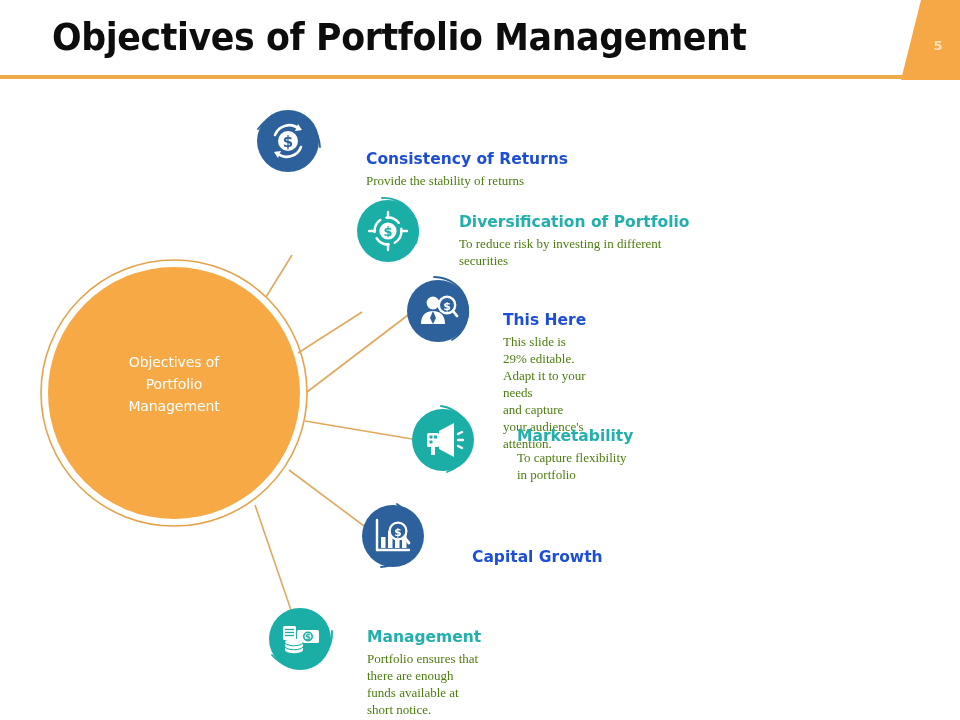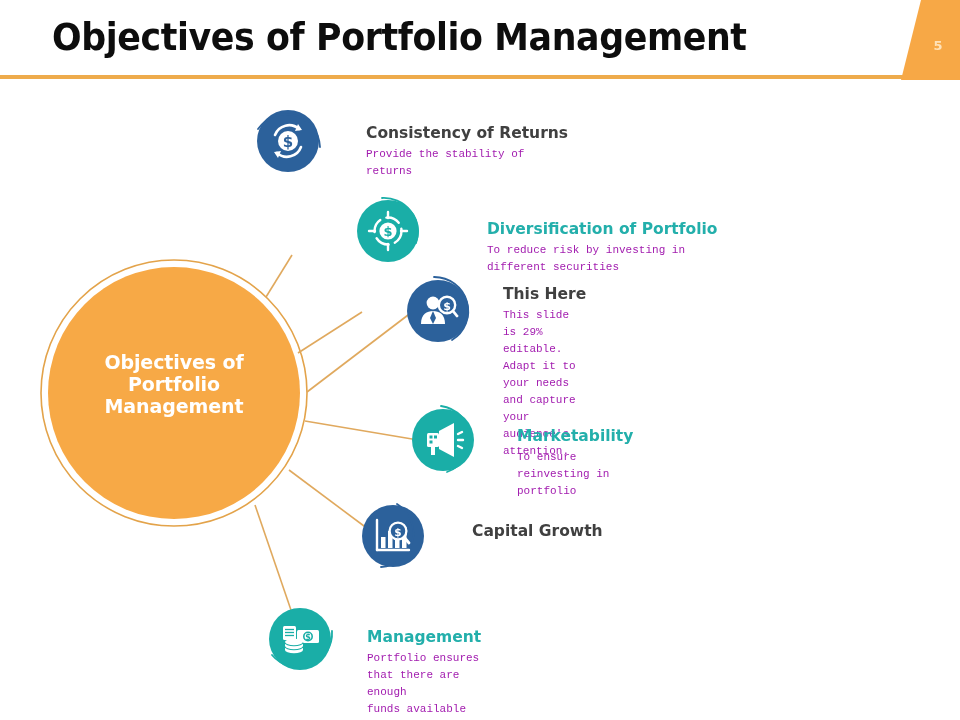--- a/index.html
+++ b/index.html
@@ -99,22 +99,22 @@
     border-radius: 50%;
     background: #f7a946;
   }
   #hub-label {
     position: absolute;
     left: 0;
     top: 84px;
     width: 252px;
     text-align: center;
     font-family: "DejaVu Sans", sans-serif;
-    font-weight: 700;
-    font-size: 19px;
+    font-weight: 400;
+    font-size: 14px;
     line-height: 22px;
     color: #ffffff;
     white-space: pre-line;
     letter-spacing: -0.1px;
   }
 
   
   .node {
     position: absolute;
   }
@@ -147,28 +147,28 @@
     position: absolute;
   }
   .node-title {
     font-family: "DejaVu Sans", sans-serif;
     font-weight: 700;
     font-size: 15.5px;
     line-height: 19px;
     white-space: nowrap;
     margin-bottom: 3px;
   }
-  .node-title.blue { color: #404040; }
+  .node-title.blue { color: #1d4ed8; margin-top: 26px; }
   .node-title.teal { color: #23afab; }
   .node-desc {
-    font-family: Liberation Mono, monospace;
+    font-family: Liberation Serif, serif;
     font-weight: 400;
-    font-size: 11px;
+    font-size: 13px;
     line-height: 17px;
-    color: #a21caf;
+    color: #4d7c0f;
     white-space: pre-line;
   }
 </style>
 </head>
 <body>
 
 <div id="slide">
 
   <div id="header">
     <div id="slide-title">Objectives of Portfolio Management</div>
@@ -232,21 +232,21 @@
             <circle cx="31" cy="31" r="13.5" stroke-dasharray="14 6.5"></circle>
             <line x1="31" y1="12" x2="31" y2="18"></line>
             <line x1="31" y1="44" x2="31" y2="50"></line>
             <line x1="12" y1="31" x2="18" y2="31"></line>
             <line x1="44" y1="31" x2="50" y2="31"></line>
           </g>
           <circle cx="31" cy="31" r="8.6" fill="#ffffff"></circle>
           <text x="31" y="36" text-anchor="middle" font-family="DejaVu Sans, sans-serif" font-size="13" font-weight="700" fill="#1aaea7">$</text>
         </svg>
       </div>
-      <div class="node-text" style="left:102px; top:20px;margin-left:28px;">
+      <div class="node-text" style="left:102px; top:13px;">
         <div class="node-title teal">Diversification  of Portfolio</div>
         <div class="node-desc">To reduce risk by investing in different securities</div>
       </div>
     </div>
 
     <div class="node" style="left:407px; top:200px;">
       <div class="node-badge">
         <div class="node-disc blue"></div>
         <svg class="node-arc" viewBox="0 0 80 80">
           <path d="M 36 6 A 34 34 0 0 1 54 69" fill="none" stroke="#2c619b" stroke-width="1.8" stroke-linecap="round"></path>
@@ -282,21 +282,21 @@
           <rect x="17.5" y="31.5" width="3" height="3" fill="#1aaea7"></rect>
           <g stroke="#ffffff" stroke-width="2.4" stroke-linecap="round">
             <line x1="46" y1="25" x2="50" y2="23"></line>
             <line x1="46" y1="31" x2="51" y2="31"></line>
             <line x1="46" y1="37" x2="50" y2="39"></line>
           </g>
         </svg>
       </div>
       <div class="node-text" style="left:105px; top:18px;">
         <div class="node-title teal">Marketability</div>
-        <div class="node-desc">To ensure reinvesting in portfolio</div>
+        <div class="node-desc">To capture flexibility in portfolio</div>
       </div>
     </div>
 
     <div class="node" style="left:362px; top:425px;">
       <div class="node-badge">
         <div class="node-disc blue"></div>
         <svg class="node-arc" viewBox="0 0 80 80">
           <path d="M 44 8 A 34 34 0 0 1 28 71" fill="none" stroke="#2c619b" stroke-width="1.8" stroke-linecap="round"></path>
         </svg>
         <svg class="node-glyph" viewBox="0 0 62 62">

